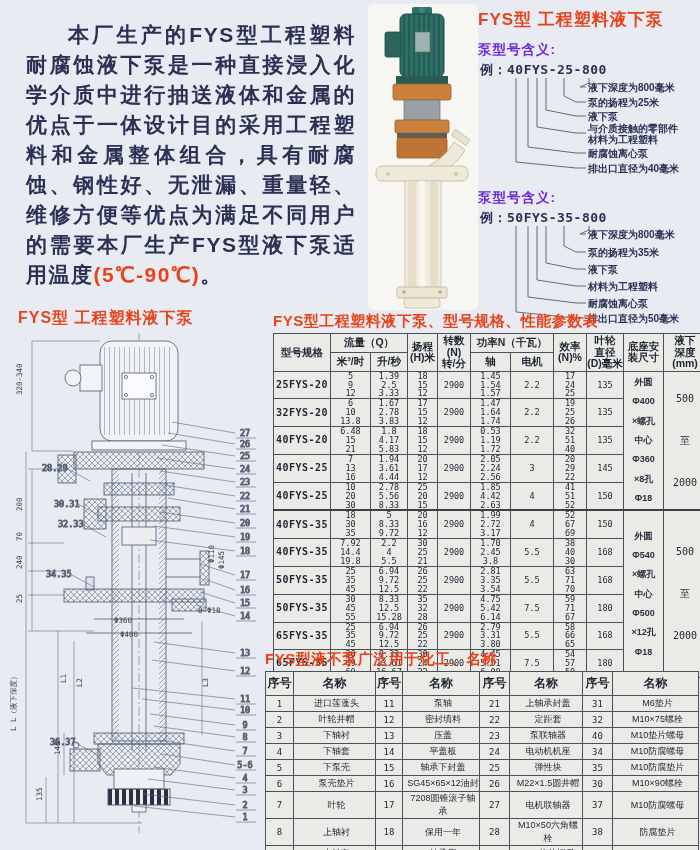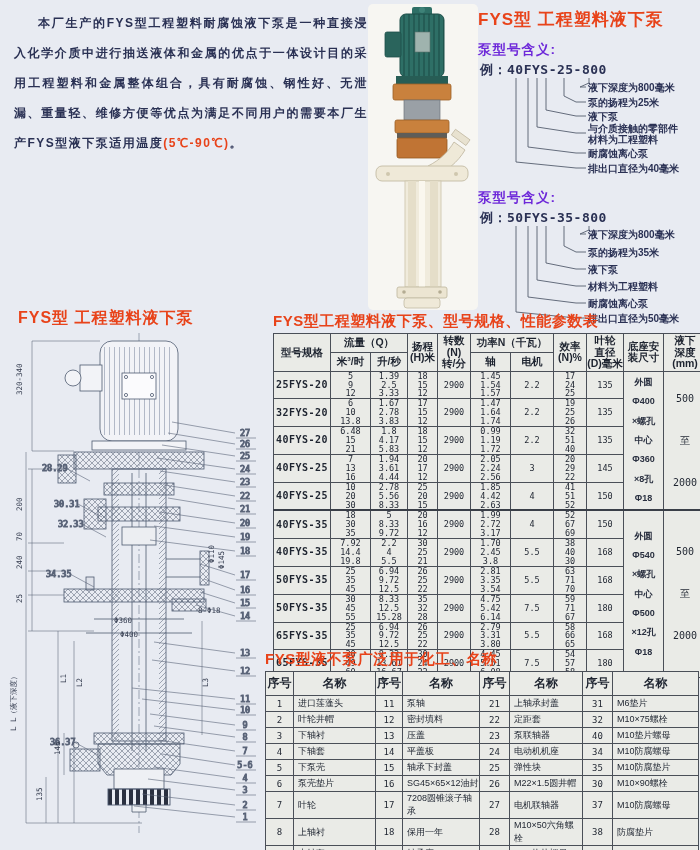--- a/index.html
+++ b/index.html
@@ -5,21 +5,21 @@
   html,body{margin:0;padding:0;}
   body{
     width:700px;height:850px;position:relative;overflow:hidden;
     background:#e8ebf2;
     font-family:"Liberation Sans", sans-serif;
   }
   .red{color:#e8431a;}
   
   .intro{position:absolute;left:10px;top:4px;width:362px;}
   .intro p{
-    margin:4px;font-size:12px;font-weight:bold;color:#2a3154;
+    margin:16px;font-size:21px;font-weight:bold;color:#2a3154;
     line-height:30px;text-align:justify;text-indent:2em;letter-spacing:1.5px;
   }
   
   .photo{position:absolute;left:368px;top:4px;width:110px;height:306px;}
   
   .right-panel{position:absolute;left:478px;top:8px;width:220px;}
   .rp-title{font-size:17px;font-weight:bold;color:#e8431a;letter-spacing:1px;margin:0 0 10px 0;}
   .dg-heading{font-size:13.5px;font-weight:bold;color:#6d28d9;letter-spacing:1px;margin:4px 0 0 0;}
   .dg svg text{fill:#2a3154;}
   .dg .code{font-size:13px;font-weight:bold;font-family:"DejaVu Sans Mono",monospace;letter-spacing:0.5px;}
@@ -42,21 +42,21 @@
   table{border-collapse:collapse;table-layout:fixed;width:433px;background:#eaebe7;}
   th,td{border:1px solid #4a4f58;text-align:center;padding:0;color:#1e2430;white-space:pre-line;}
   .perf th{font-size:10.5px;font-weight:bold;line-height:1.1;padding:1px 0;}
   .perf td{font-size:8.5px;line-height:1.05;font-family:"DejaVu Sans Mono",monospace;}
   .perf td.model-cell{font-size:10px;font-weight:bold;letter-spacing:0.5px;}
   .perf td.base-cell{font-family:"Liberation Sans",sans-serif;font-size:9px;line-height:2.15;font-weight:bold;color:#2a3040;}
   .perf td.depth-cell{font-family:"DejaVu Sans Mono",monospace;font-size:10px;line-height:42px;}
   .perf tr.group-start td{border-top:2px solid #3a3f48;}
   .parts th{font-size:12px;font-weight:bold;padding:3px 0;}
   .parts td{font-size:9px;height:15px;}
-  .parts td.pname{text-align:left;padding-left:4px;}
+  .parts td.pname{text-align:center;padding-left:4px;}
   .parts td.pno{font-family:"DejaVu Sans Mono",monospace;}
 </style>
 </head>
 <body data-name="catalog-page">
 
 <div class="intro" data-name="intro-text">
   <p data-name="intro-paragraph-1"><span data-name="intro-p1-text">本厂生产的FYS型工程塑料耐腐蚀液下泵是一种直接浸入化学介质中进行抽送液体和金属的优点于一体设计目的采用工程塑料和金属整体组合，具有耐腐蚀、钢性好、无泄漏、重量轻、维修方便等优点为满足不同用户的需要本厂生产FYS型液下泵适用温度</span><span class="red" data-name="intro-p1-temperature">(5℃-90℃)</span><span data-name="intro-p1-end">。</span></p>
 </div>
 
 <div class="photo" data-name="pump-photo">
@@ -443,21 +443,21 @@
           <td data-name="flow-m3h-cell">6.48
 15
 21</td>
           <td data-name="flow-ls-cell">1.8
 4.17
 5.83</td>
           <td data-name="head-cell">18
 15
 12</td>
           <td data-name="rpm-cell">2900</td>
-          <td data-name="shaft-power-cell">0.99
+          <td data-name="shaft-power-cell">0.53
 1.19
 1.72</td>
           <td data-name="motor-power-cell">2.2</td>
           <td data-name="efficiency-cell">32
 51
 40</td>
           <td data-name="impeller-dia-cell">135</td>
         </tr>
         <tr data-name="perf-row">
           <td class="model-cell" data-name="model-cell">40FYS-25</td>

